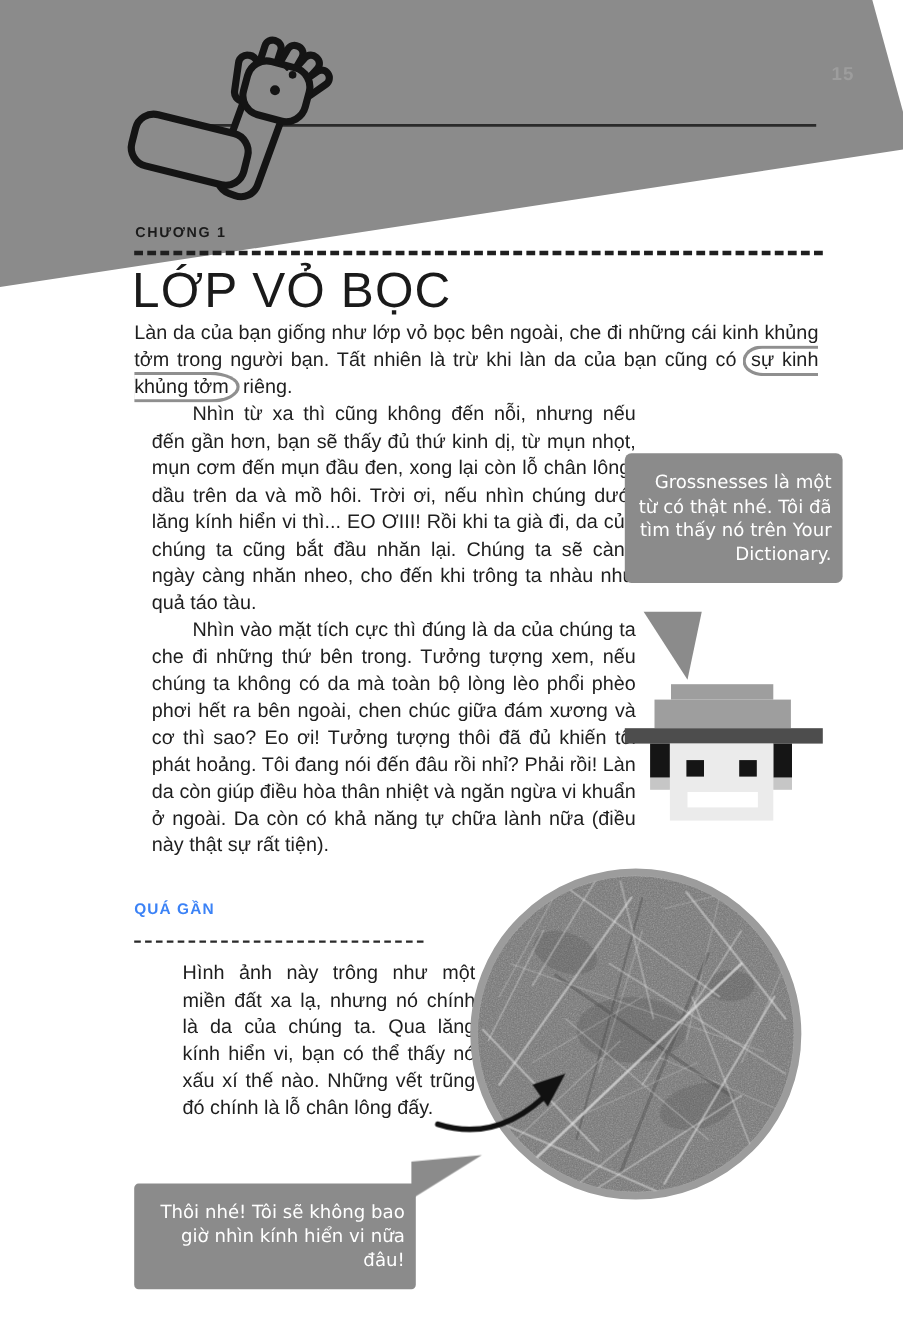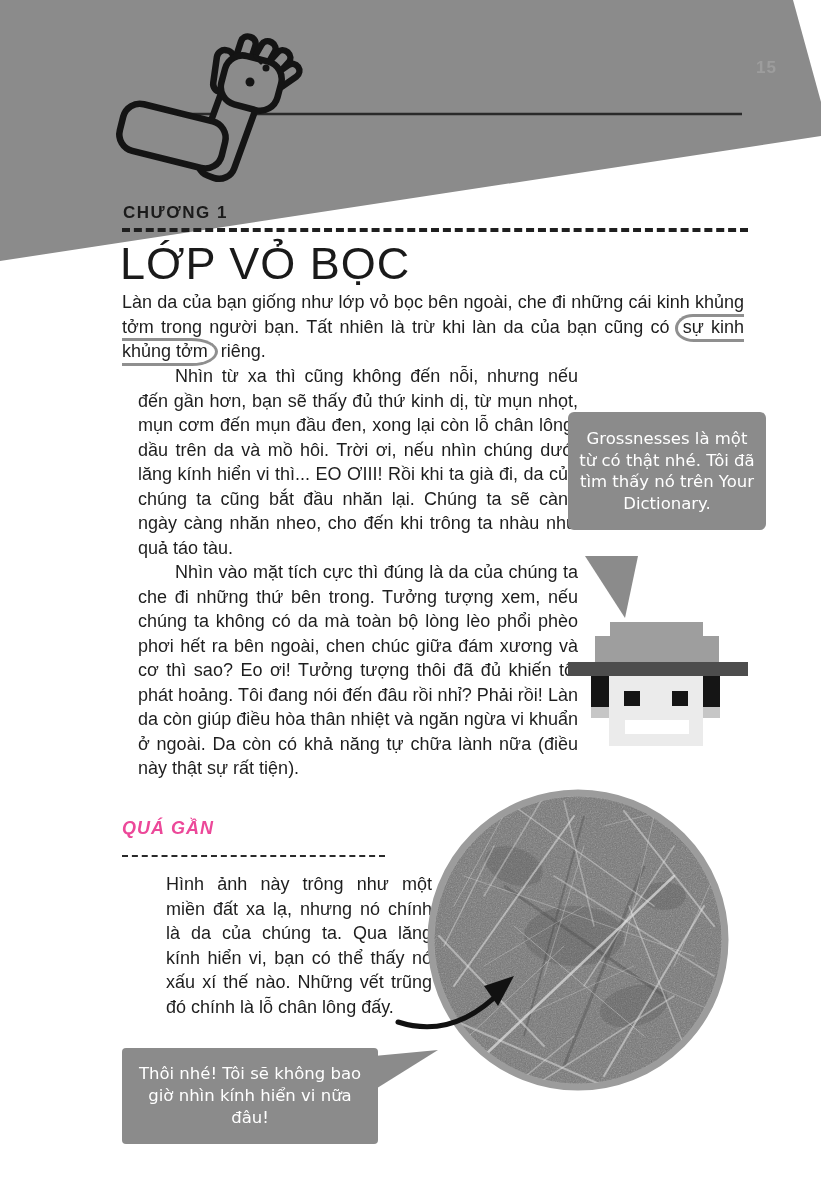--- a/index.html
+++ b/index.html
@@ -1,34 +1,34 @@
 <!DOCTYPE html>
 <html><head>
 <meta charset="utf-8">
 <style>
   html,body{margin:0;padding:0;background:#fff;}
   #page{position:relative;width:821px;height:1200px;background:#ffffff;overflow:hidden;
         font-family:"Liberation Sans",sans-serif;color:#1f1f1f;}
   .abs{position:absolute;}
-  .chapter-label{font-size:17px;font-weight:bold;letter-spacing:1.5px;color:#1b1b1b;}
+  .chapter-label{font-size:13px;font-weight:bold;letter-spacing:1.5px;color:#1b1b1b;}
   .page-num{font-size:17px;font-weight:bold;color:#9d9d9d;letter-spacing:1px;}
   .rule-dashed-1{border-top:4px dashed #1f1f1f;}
   .rule-dashed-2{border-top:2px dashed #2a2a2a;}
   .main-title{font-size:45px;font-weight:400;letter-spacing:1px;color:#1a1a1a;white-space:nowrap;}
   .body-text{font-size:18px;line-height:24.5px;text-align:justify;color:#1e1e1e;}
   .body-text p{margin:0;text-indent:37px;}
   .no-indent{text-indent:0 !important;}
   .circled{border:3px solid #8f8f8f;border-radius:48% 52% 50% 50% / 95% 90% 95% 90%;
            padding:0 7px 2px 5px;margin:0 -2px;}
   .bubble{background:#8b8b8b;color:#ffffff;font-family:"DejaVu Sans",sans-serif;
-          text-align:center;border-radius:6px;}
+          text-align:right;border-radius:6px;}
   .bubble-1{width:178px;padding:16px 10px;font-size:16.5px;line-height:21.5px;}
   .bubble-2{width:236px;padding:15px 10px;font-size:16.5px;line-height:22px;border-radius:4px;}
   .px{position:absolute;}
-  .section-head{font-size:18px;font-weight:bold;letter-spacing:1px;color:#ec4899;font-style:italic;}
+  .section-head{font-size:14px;font-weight:bold;letter-spacing:1px;color:#3b82f6;}
 </style>
 </head>
 <body>
 
 <div id="page">
 
   <svg class="abs" style="left:0;top:0;" width="821" height="300" viewBox="0 0 821 300">
     <polygon points="0,0 793,0 821,102 821,136 0,261" fill="#8b8b8b"></polygon>
 
     <line x1="123" y1="114" x2="742" y2="114" stroke="#2a2a2a" stroke-width="2.5"></line>
@@ -145,20 +145,20 @@
         <line x1="120" y1="10" x2="60" y2="110" stroke-width="1.5" opacity="0.4"></line>
       </g>
     </g>
   </svg>
 
   <svg class="abs" style="left:392px;top:968px;" width="135" height="75" viewBox="0 0 135 75">
     <path d="M6 54 Q 62 72 110 22" fill="none" stroke="#111" stroke-width="5" stroke-linecap="round"></path>
     <polygon points="122,8 92,18 106,38" fill="#111"></polygon>
   </svg>
 
-  <div class="abs bubble bubble-2" style="left:122px;top:1048px;">
+  <div class="abs bubble bubble-2" style="left:122px;top:1076px;">
     <span>Thôi nhé! Tôi sẽ không bao giờ nhìn kính hiển vi nữa đâu!</span>
   </div>
   <svg class="abs" style="left:374px;top:1044px;" width="70" height="52" viewBox="0 0 70 52">
     <polygon points="0,12 64,6 0,46" fill="#8b8b8b"></polygon>
   </svg>
 
 </div>
 
 </body></html>

